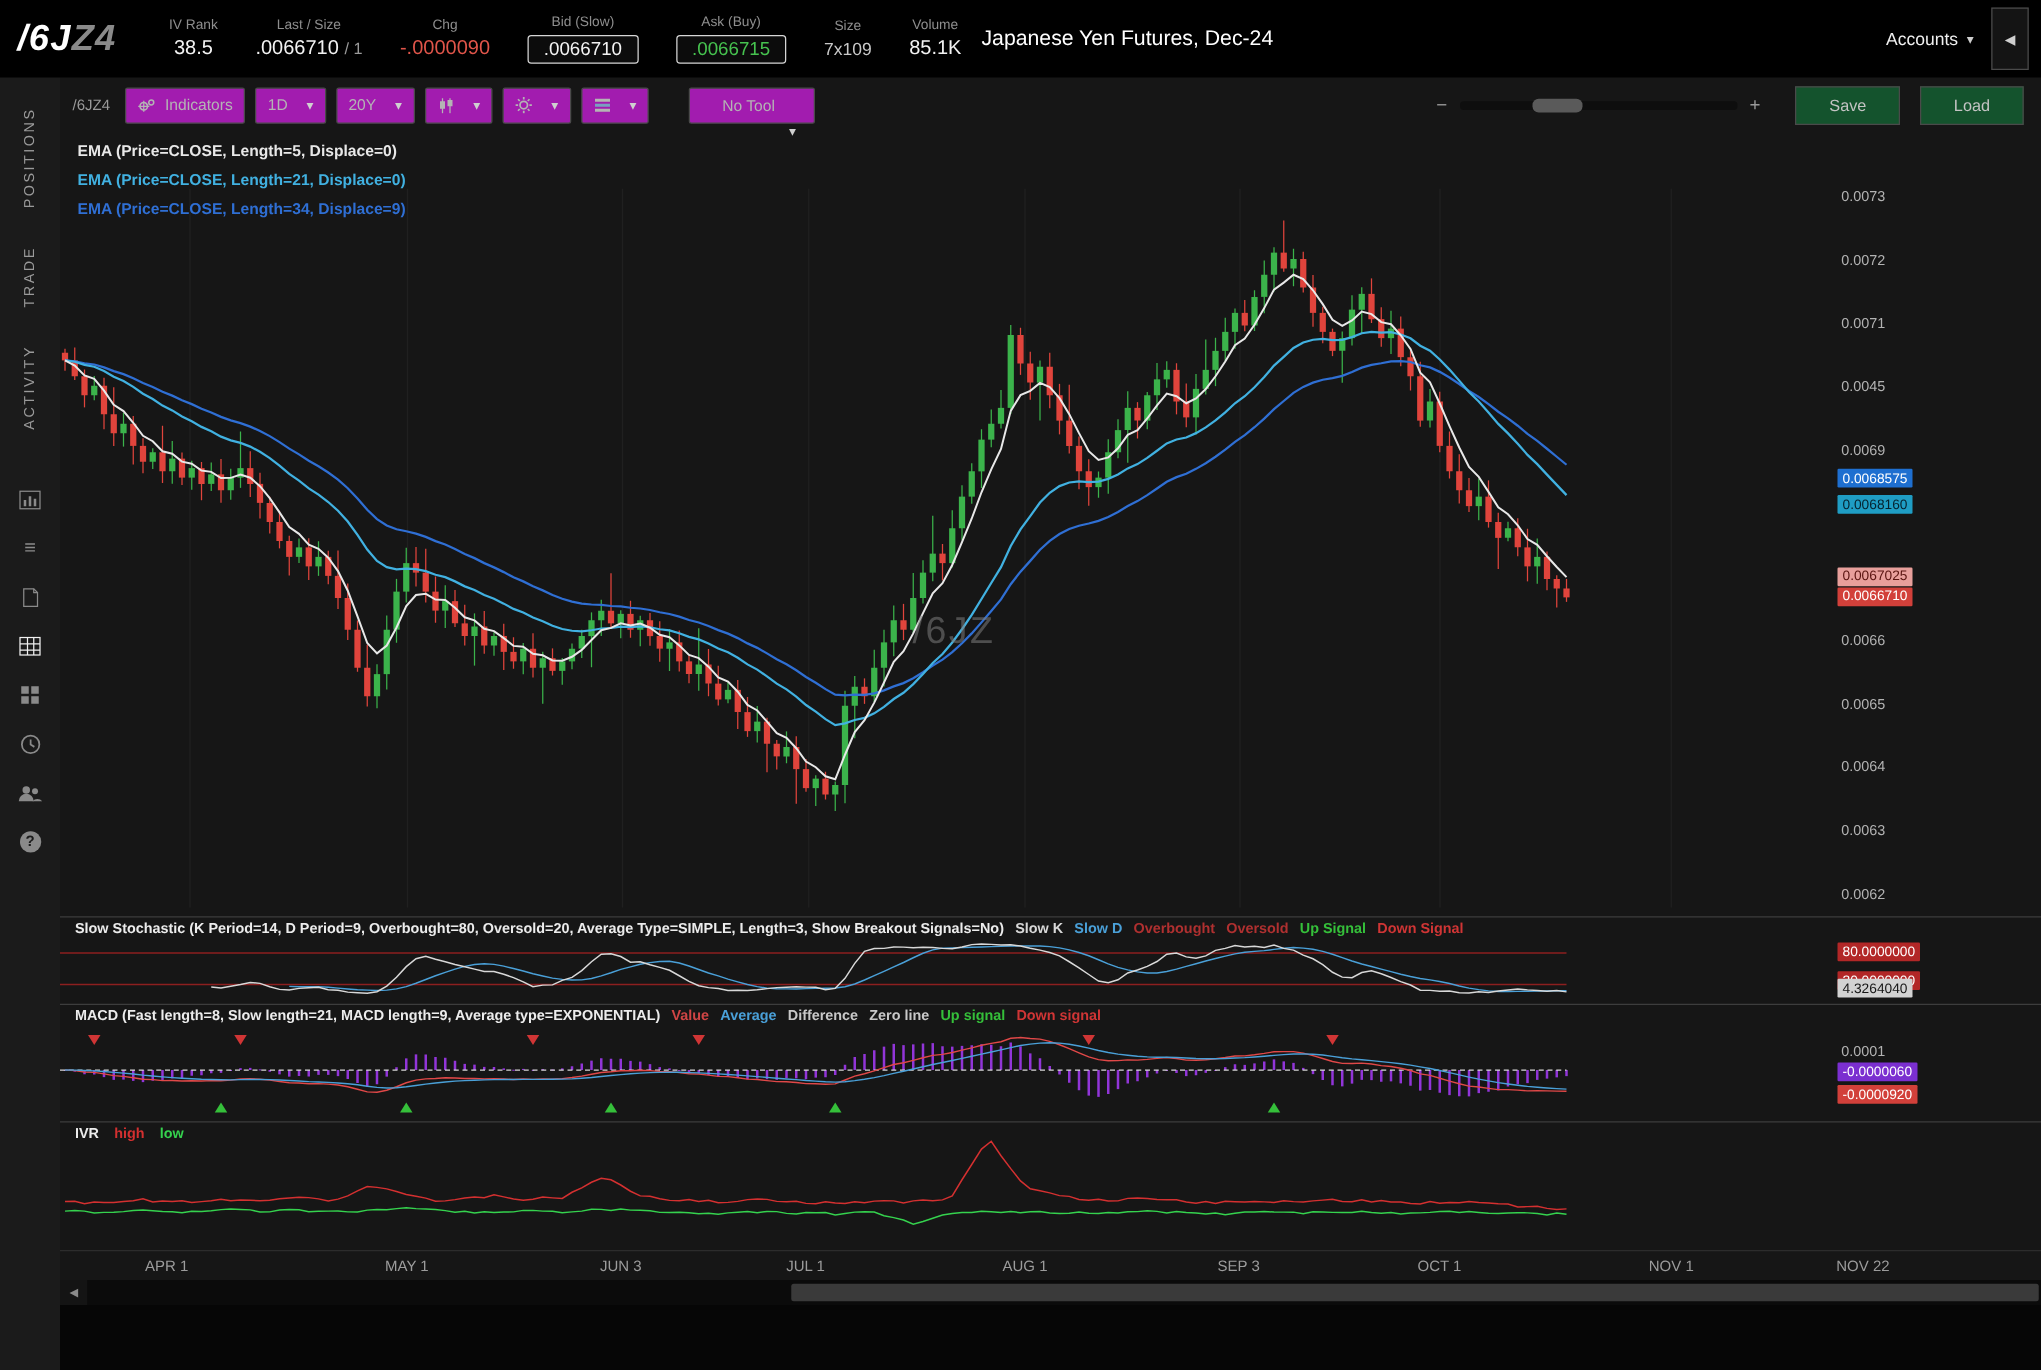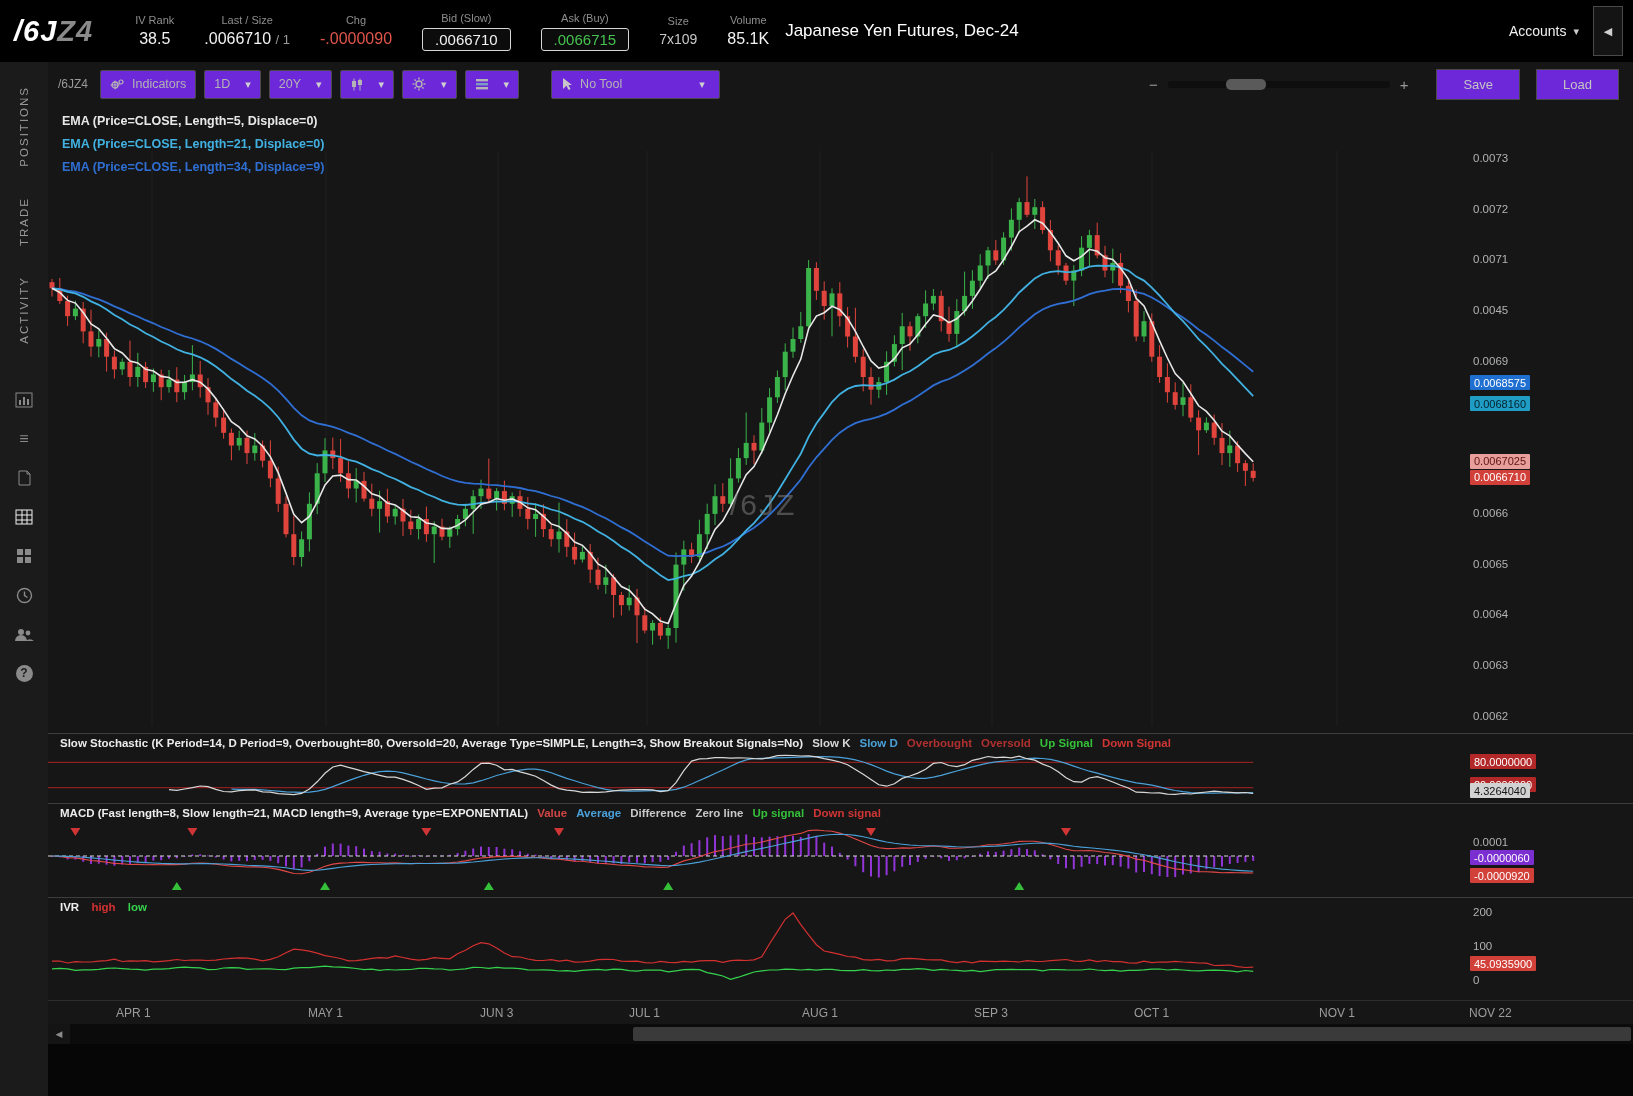--- a/index.html
+++ b/index.html
@@ -34,28 +34,28 @@
   .sicon { width:30px; height:26px; display:flex; align-items:center; justify-content:center; color:#8a8a8a; font-size:16px; }
   .sicon.active { color:#f7f7f7; }
   .helpcirc { width:17px; height:17px; border-radius:50%; background:#8a8a8a; color:#1b1b1b;
     font-size:12px; font-weight:bold; display:flex; align-items:center; justify-content:center; }
 
   .main-col { flex:1; background:#161616; display:flex; flex-direction:column; }
 
   
   .toolbar { height:44px; display:flex; align-items:center; padding:0 10px; gap:8px; flex:none; }
   .tsym { color:#9a9a9a; font-size:12px; margin-right:4px; }
-  .tbtn { height:29px; background:#6d28d9; border:1px solid #4a4a4a; color:#b4b4b4; font-size:12.5px;
+  .tbtn { height:29px; background:#a21caf; border:1px solid #4a4a4a; color:#b4b4b4; font-size:12.5px;
     display:flex; align-items:center; gap:7px; padding:0 9px; border-radius:2px; white-space:nowrap; }
   .tbtn .caret { margin-left:8px; }
   .zoomgrp { margin-left:auto; display:flex; align-items:center; gap:10px; }
   .zsign { color:#9a9a9a; font-size:15px; }
   .ztrack { width:222px; height:7px; background:#0e0e0e; border-radius:3px; position:relative; }
   .zthumb { position:absolute; left:58px; top:-2px; width:40px; height:11px; background:#5a5a5a; border-radius:5px; }
-  .bigbtn { height:31px; padding:0 26px; background:#6d28d9; border:1px solid #4a4a4a; color:#c4c4c4; font-size:13px;
+  .bigbtn { height:31px; padding:0 26px; background:#14532d; border:1px solid #4a4a4a; color:#c4c4c4; font-size:13px;
     display:flex; align-items:center; }
   .bigbtn.load { margin-left:6px; margin-right:4px; }
 
   
   .chart-wrap { flex:1; display:flex; flex-direction:column; position:relative; }
   .row { display:flex; position:relative; flex:none; }
   .crow { width:1420px; position:relative; overflow:hidden; flex:none; }
   .axis { width:165px; position:relative; flex:none; font-size:11px; color:#b0b0b0; }
   .row-main { height:627px; }
   .row-stoch { height:70px; border-top:1px solid #3d3d3d; }
@@ -248,21 +248,21 @@
         <span class="caret">▾</span>
       </div>
       <div class="tbtn">
         <svg width="14" height="12" viewBox="0 0 14 12">
             <rect x="1" y="1" width="12" height="2.4" fill="#b4b4b4"></rect>
             <rect x="1" y="5" width="12" height="2.4" fill="#7a9ec0"></rect>
             <rect x="1" y="9" width="12" height="2.4" fill="#b4b4b4"></rect>
           </svg>
         <span class="caret">▾</span>
       </div>
-      <div class="tbtn" style="margin-left:24px; padding-right:14px;">
+      <div class="tbtn" style="margin-left:24px; padding-right:14px;flex-direction:column;">
         <svg width="12" height="14" viewBox="0 0 12 14">
             <path d="M2 1 L2 12 L5.4 8.8 L7.6 13 L9.6 12 L7.4 8 L11 8 Z" fill="#c8c8c8"></path>
           </svg>
         <span>No Tool</span>
         <span class="caret" style="margin-left:70px">▾</span>
       </div>
       <div class="zoomgrp">
         <span class="zsign">−</span>
         <div class="ztrack">
           <div class="zthumb"></div>
@@ -834,26 +834,20 @@
           <svg id="ivr-svg" class="panel" width="1420" height="103">
               <polyline points="4.0,63.2 11.8,63.0 19.6,65.0 27.4,63.6 35.2,64.0 43.0,64.0 50.8,63.2 58.6,62.6 66.4,61.1 74.2,63.5 82.0,62.9 89.8,63.2 97.6,62.6 105.4,63.9 113.2,63.3 121.0,62.6 128.8,61.5 136.6,62.5 144.4,62.0 152.2,62.2 160.0,62.5 167.8,62.2 175.6,61.0 183.4,60.4 191.2,59.8 199.0,60.1 206.8,61.1 214.6,62.8 222.4,61.3 230.2,58.7 238.0,54.7 245.8,51.2 253.6,51.9 261.4,53.1 269.2,55.2 277.0,57.6 284.8,59.0 292.6,60.5 300.4,62.9 308.2,62.7 316.0,61.7 323.8,60.4 331.6,59.7 339.4,60.2 347.2,57.9 355.0,59.5 362.8,61.2 370.6,62.2 378.4,61.4 386.2,59.7 394.0,60.3 401.8,60.8 409.6,55.8 417.4,52.3 425.2,47.8 433.0,44.6 440.8,45.8 448.6,50.0 456.4,55.0 464.2,58.7 472.0,59.0 479.8,61.0 487.6,62.3 495.4,62.5 503.2,61.7 511.0,63.2 518.8,62.2 526.6,64.2 534.4,63.9 542.2,63.1 550.0,61.7 557.8,61.3 565.6,61.5 573.4,63.1 581.2,63.4 589.0,63.1 596.8,64.7 604.6,65.0 612.4,63.4 620.2,64.4 628.0,64.7 635.8,63.4 643.6,64.2 651.4,62.9 659.2,62.6 667.0,62.7 674.8,64.3 682.6,62.7 690.4,62.1 698.2,62.5 706.0,61.9 713.8,58.8 721.6,45.8 729.4,33.6 737.2,21.3 745.0,15.0 752.8,26.6 760.6,36.9 768.4,46.7 776.2,53.0 784.0,54.6 791.8,56.3 799.6,58.5 807.4,59.1 815.2,61.6 823.0,62.2 830.8,61.4 838.6,62.8 846.4,62.7 854.2,60.7 862.0,60.4 869.8,60.8 877.6,61.6 885.4,61.8 893.2,61.8 901.0,63.6 908.8,64.6 916.6,63.3 924.4,64.8 932.2,63.1 940.0,63.4 947.8,63.6 955.6,63.2 963.4,63.5 971.2,64.0 979.0,62.7 986.8,63.3 994.6,63.5 1002.4,62.7 1010.2,62.1 1018.0,61.5 1025.8,63.2 1033.6,63.4 1041.4,61.8 1049.2,63.6 1057.0,62.5 1064.8,63.6 1072.6,63.6 1080.4,64.8 1088.2,65.1 1096.0,63.2 1103.8,64.6 1111.6,64.0 1119.4,64.1 1127.2,63.3 1135.0,64.0 1142.8,64.4 1150.6,65.0 1158.4,65.2 1166.2,67.5 1174.0,67.3 1181.8,67.0 1189.6,68.7 1197.4,69.5 1205.2,69.1" fill="none" stroke="#d43030" stroke-width="1.2"></polyline>
               <polyline points="4.0,70.9 11.8,70.4 19.6,70.9 27.4,72.4 35.2,71.9 43.0,71.8 50.8,71.3 58.6,70.4 66.4,70.0 74.2,70.6 82.0,71.2 89.8,71.4 97.6,72.1 105.4,71.1 113.2,71.2 121.0,70.6 128.8,69.7 136.6,69.2 144.4,69.6 152.2,69.9 160.0,71.6 167.8,71.5 175.6,70.0 183.4,69.7 191.2,69.8 199.0,71.4 206.8,71.0 214.6,70.9 222.4,70.8 230.2,71.5 238.0,71.6 245.8,70.1 253.6,69.6 261.4,69.7 269.2,68.9 277.0,68.2 284.8,68.9 292.6,69.2 300.4,69.6 308.2,70.5 316.0,71.7 323.8,71.1 331.6,72.4 339.4,71.5 347.2,72.0 355.0,71.6 362.8,71.5 370.6,70.3 378.4,70.3 386.2,70.9 394.0,71.0 401.8,72.2 409.6,71.5 417.4,70.9 425.2,69.4 433.0,69.5 440.8,70.4 448.6,69.3 456.4,70.1 464.2,70.2 472.0,70.6 479.8,71.9 487.6,72.0 495.4,71.8 503.2,72.2 511.0,73.0 518.8,72.6 526.6,73.4 534.4,72.3 542.2,71.8 550.0,71.3 557.8,72.1 565.6,71.2 573.4,71.3 581.2,72.7 589.0,73.1 596.8,72.0 604.6,72.2 612.4,72.1 620.2,73.9 628.0,72.8 635.8,71.7 643.6,71.4 651.4,71.6 659.2,74.6 667.0,76.1 674.8,78.0 682.6,81.4 690.4,79.2 698.2,76.6 706.0,74.0 713.8,72.8 721.6,72.0 729.4,72.0 737.2,71.1 745.0,71.4 752.8,72.0 760.6,71.3 768.4,72.1 776.2,71.4 784.0,71.3 791.8,72.4 799.6,72.7 807.4,72.6 815.2,71.7 823.0,72.6 830.8,72.8 838.6,72.0 846.4,72.4 854.2,71.4 862.0,71.3 869.8,70.7 877.6,71.1 885.4,72.4 893.2,71.3 901.0,72.0 908.8,72.4 916.6,73.2 924.4,72.4 932.2,73.7 940.0,72.6 947.8,71.6 955.6,71.6 963.4,71.3 971.2,71.6 979.0,71.7 986.8,71.7 994.6,72.9 1002.4,71.5 1010.2,71.6 1018.0,71.9 1025.8,72.0 1033.6,72.0 1041.4,71.0 1049.2,72.0 1057.0,72.6 1064.8,72.1 1072.6,73.2 1080.4,72.4 1088.2,72.3 1096.0,71.9 1103.8,71.2 1111.6,71.0 1119.4,72.0 1127.2,71.3 1135.0,72.0 1142.8,72.6 1150.6,72.8 1158.4,72.4 1166.2,72.2 1174.0,72.3 1181.8,72.8 1189.6,73.9 1197.4,72.5 1205.2,73.4" fill="none" stroke="#35d24e" stroke-width="1.2"></polyline>
             </svg>
           <div class="phead">
             <span>IVR</span>
             <span class="leg" style="color:#d43030">high</span>
             <span class="leg" style="color:#35d24e">low</span>
           </div>
         </div>
-        <div class="axis" id="axis-ivr">
-            <div class="ptick" style="top: 8px;">200</div>
-            <div class="ptick" style="top: 42px;">100</div>
-            <div class="amark" style="background: rgb(210, 64, 58); color: rgb(255, 255, 255); top: 58px;">45.0935900</div>
-            <div class="ptick" style="top: 76px;">0</div>
-          </div>
       </div>
 
       <div class="row row-xaxis" id="xaxis-row">
           <div class="mlabel" style="left: 68px;">APR 1</div>
           <div class="mlabel" style="left: 260px;">MAY 1</div>
           <div class="mlabel" style="left: 432px;">JUN 3</div>
           <div class="mlabel" style="left: 581px;">JUL 1</div>
           <div class="mlabel" style="left: 754px;">AUG 1</div>
           <div class="mlabel" style="left: 926px;">SEP 3</div>
           <div class="mlabel" style="left: 1086px;">OCT 1</div>

